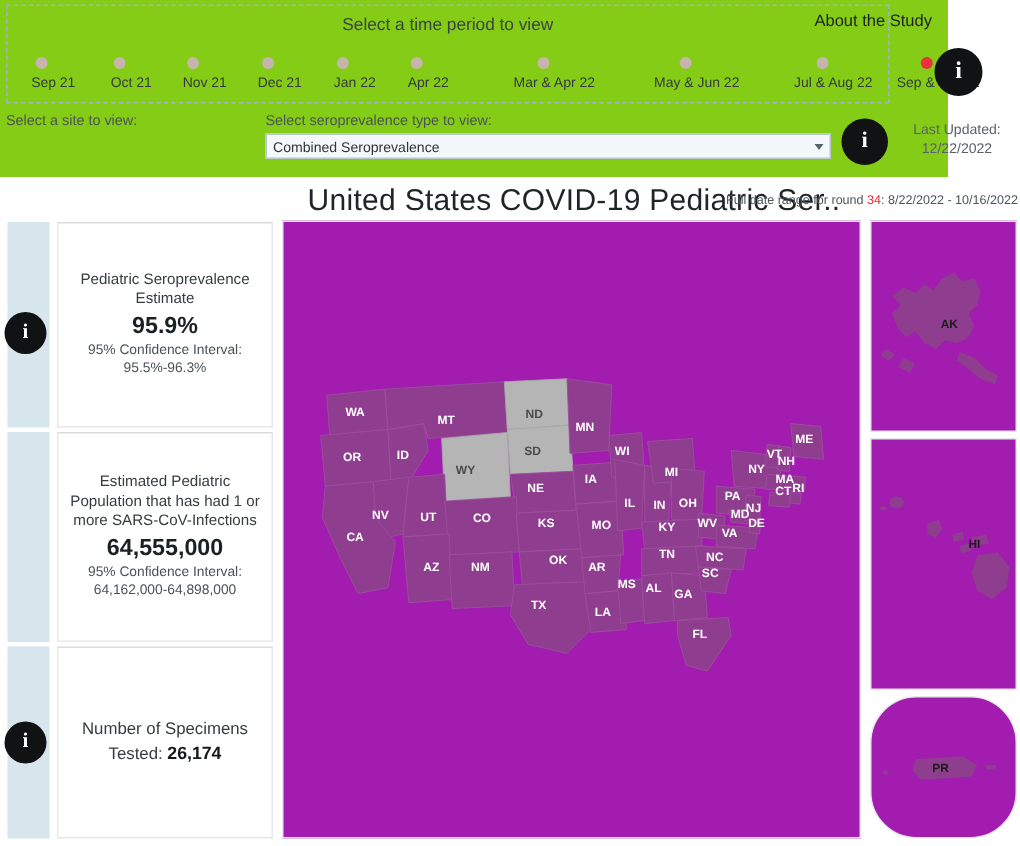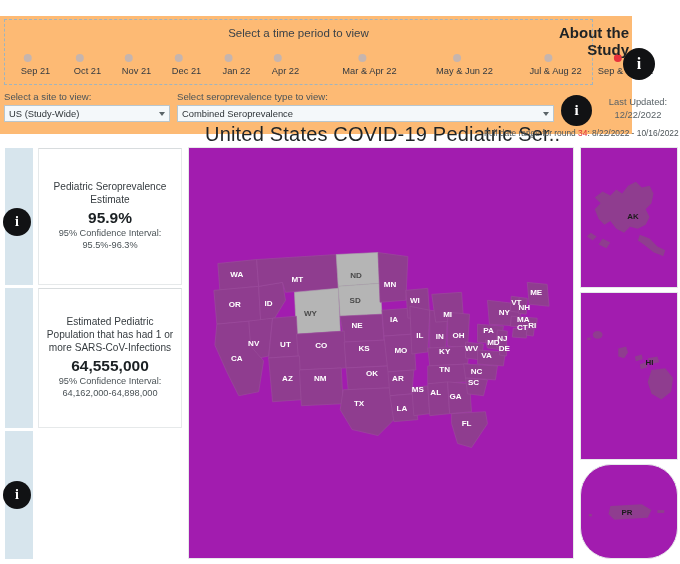--- a/index.html
+++ b/index.html
@@ -6,22 +6,22 @@
   html, body {
     width: 680px; height: 564px;
     font-family: "Liberation Sans", sans-serif;
     background: #ffffff;
     overflow: hidden;
   }
   #app { position: relative; width: 680px; height: 564px; }
 
   
   .top-band {
-    position: absolute; left: 0; top: 16px; width: 632px; height: 118px;
-    background: #fdba74;
+    position: absolute; left: 0; top: 0; width: 632px; height: 118px;
+    background: #84cc16;
   }
   .timeline-box {
     position: absolute; left: 4px; top: 3px; width: 589px; height: 66px;
     border: 1px dashed #9fb4bf; background: transparent;
   }
   .timeline-title {
     position: absolute; left: 0; top: 7px; width: 100%;
     text-align: center; font-size: 11.5px; color: #3b4248;
   }
   .tl-tick { position: absolute; top: 34px; transform: translateX(-50%); text-align: center; cursor: pointer; }
@@ -43,22 +43,22 @@
   }
 
   .info-badge {
     background: #111214; color: #ffffff; border-radius: 50%;
     display: flex; align-items: center; justify-content: center;
     font-family: "Liberation Serif", serif; font-weight: bold;
     cursor: pointer; user-select: none;
   }
 
   .about-title {
-    position: absolute; right: 3px; top: 8px; width: 86px; text-align: right;
-    font-size: 15px; font-weight: bold; color: #1d2225; cursor: pointer;
+    position: absolute; right: 3px; top: 8px; width: 86px; text-align: left;
+    font-size: 11px; font-weight: normal; color: #1d2225; cursor: pointer;
   }
   .about-badge { position: absolute; left: 623px; top: 32px; width: 32px; height: 32px; font-size: 16px; }
   .last-upd {
     position: absolute; left: 598px; top: 80px; width: 80px; text-align: center;
     font-size: 9.4px; color: #596267; line-height: 1.35;
   }
   .dd-badge { position: absolute; left: 561px; top: 79px; width: 31px; height: 31px; font-size: 15px; }
 
   
   .main-title {
@@ -155,24 +155,20 @@
           </div>
           <div class="tl-tick" style="left: 613px;">
             <div class="tl-dot sel"></div>
             <div class="tl-label">Sep &amp; Oct 22</div>
           </div>
         </div>
     </div>
 
     <div class="ctl" style="left:4px; top:75px; width:166px;">
       <div class="ctl-label">Select a site to view:</div>
-      <div class="ctl-select">
-        <span>US (Study-Wide)</span>
-        <span class="caret"></span>
-      </div>
     </div>
 
     <div class="ctl" style="left:177px; top:75px; width:377px;">
       <div class="ctl-label">Select seroprevalence type to view:</div>
       <div class="ctl-select">
         <span>Combined Seroprevalence</span>
         <span class="caret"></span>
       </div>
     </div>
 
@@ -210,20 +206,23 @@
         <div class="stat-accent" style="top:0px;height:140px"></div>
         <div class="stat-body">
           <div class="stat-head">Estimated Pediatric Population that has had 1 or more SARS-CoV-Infections</div>
           <div class="stat-value">64,555,000</div>
           <div class="stat-ci">95% Confidence Interval:</div>
           <div class="stat-ci">64,162,000-64,898,000</div>
         </div>
       </div>
       <div class="stat-card" style="top: 431px; height: 128px; width: 183px;">
         <div class="stat-accent" style="top:0px;height:128px"></div>
+        <div class="stat-body">
+          <div class="stat-inline"><span>Number of Specimens Tested: </span><b>26,174</b></div>
+        </div>
         <div class="info-badge stat-badge" style="top:50px">i</div>
       </div>
     </div>
 
   <div class="map-panel" id="map-main">
     <svg viewBox="188 147 386 412" preserveAspectRatio="xMidYMid meet">
       <g id="us-shapes">
           <path d="M217,263 L256,259 L258,286 L219,290 Z" fill="#8f3d8f" stroke="#9b4f9b" stroke-width="0.6"></path>
           <path d="M213,290 L258,286 L260,320 L216,324 Z" fill="#8f3d8f" stroke="#9b4f9b" stroke-width="0.6"></path>
           <path d="M258,286 L282,282 L285,300 L274,318 L260,320 Z" fill="#8f3d8f" stroke="#9b4f9b" stroke-width="0.6"></path>

